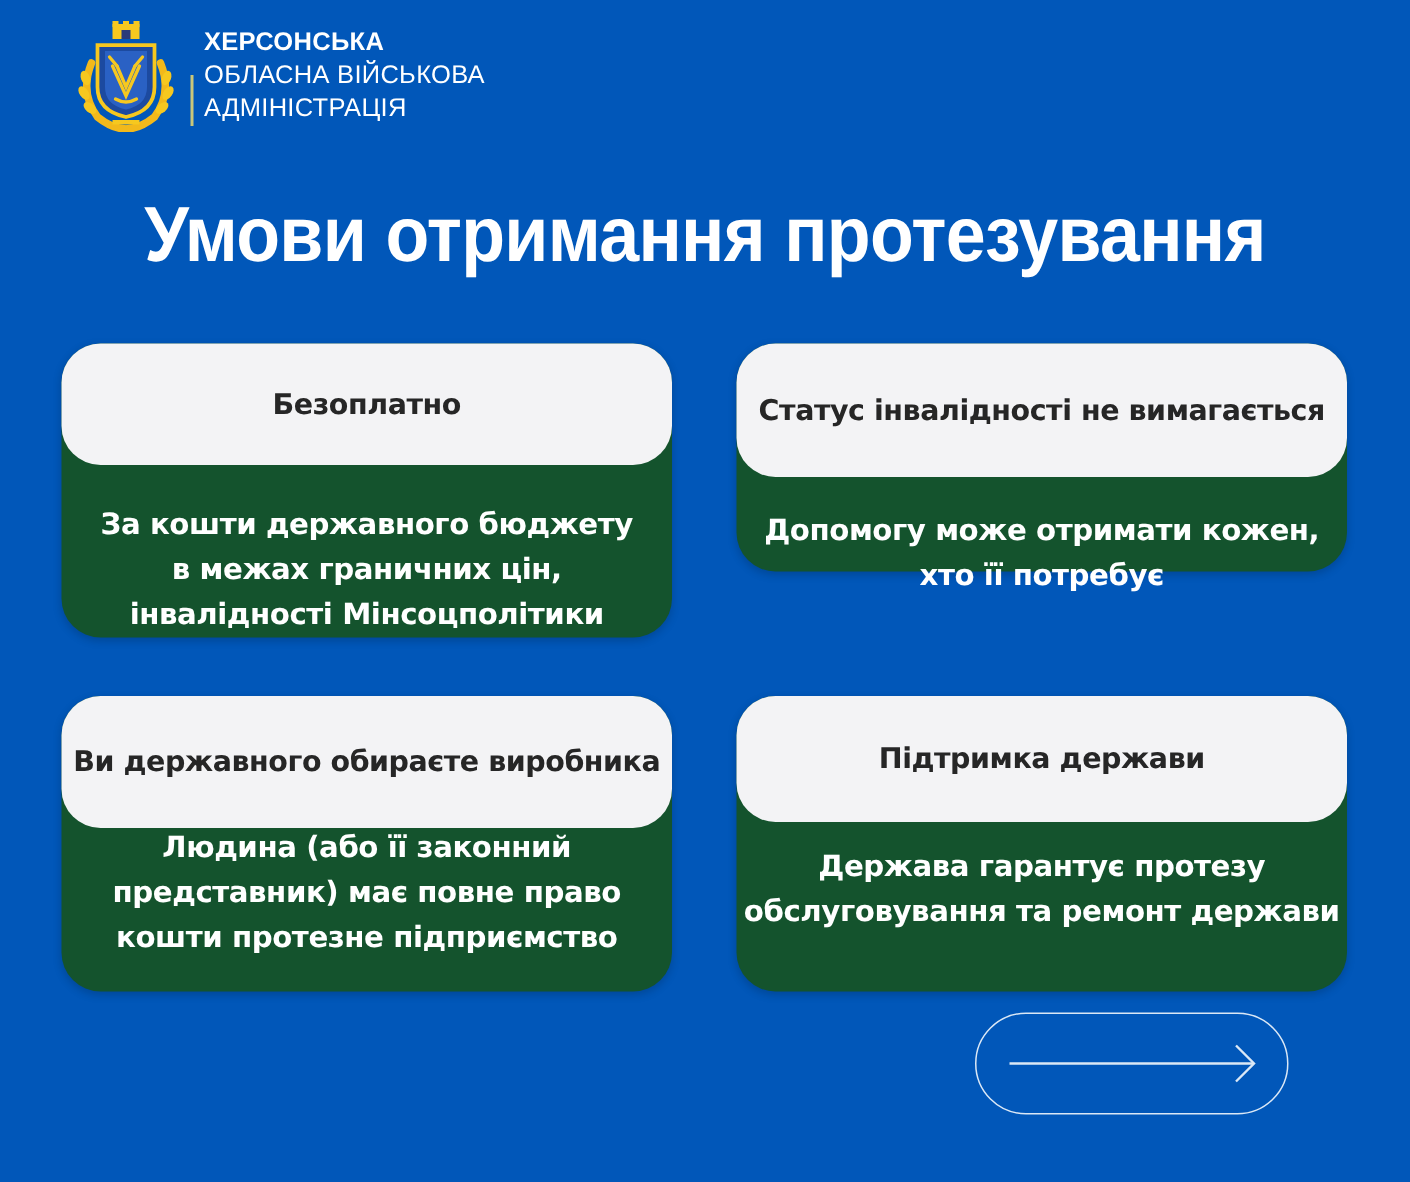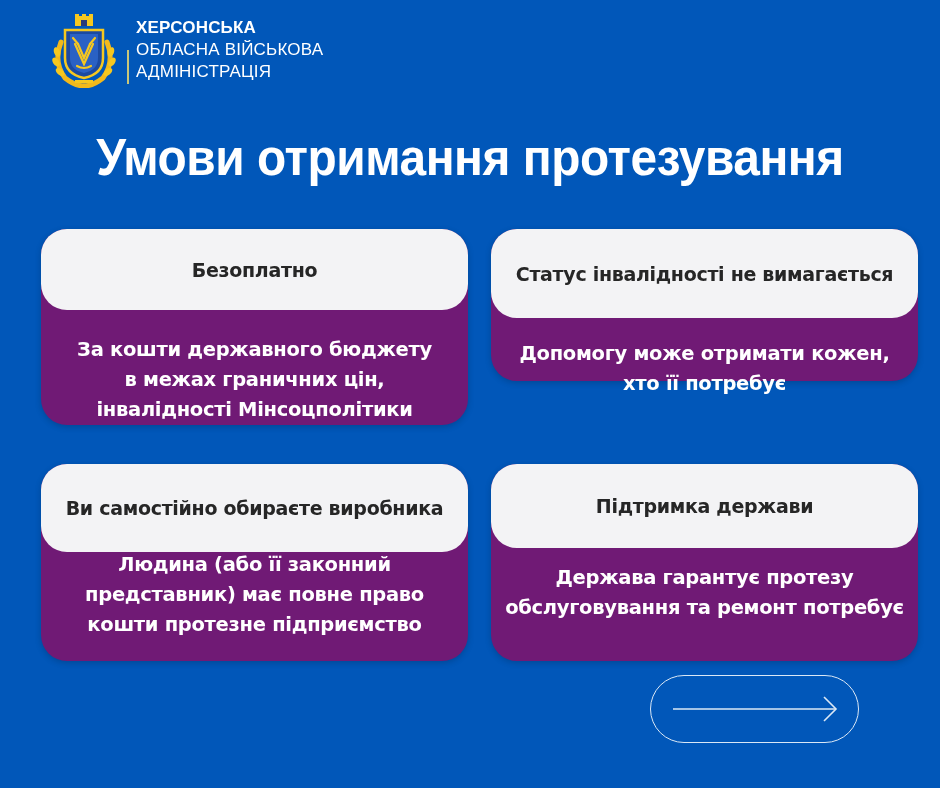--- a/index.html
+++ b/index.html
@@ -15,23 +15,22 @@
   .org { position: absolute; left: 104px; top: 17px; color: #ffffff; font-size: 17px; line-height: 22px; letter-spacing: 0.2px; }
   .org .l1 { font-weight: bold; }
   .org div { white-space: nowrap; }
   .title {
     position: absolute; left: 0; top: 122px; width: 940px; text-align: center;
     color: #ffffff; font-weight: bold; font-size: 52px; line-height: 70px;
     font-family: "Liberation Sans", "DejaVu Sans", sans-serif;
     letter-spacing: -0.5px; transform: scaleX(0.92); transform-origin: center;
   }
   .card {
-    position: absolute; width: 407px; background: #701a75; border-radius: 26px;
+    position: absolute; width: 407px; background: #14532d; border-radius: 26px;
     box-shadow: 0 2px 6px rgba(0,0,0,0.18);
-    padding-left: 20px;
   }
   .card .head {
     position: absolute; left: 0; top: 0; width: 100%;
     background: #f3f3f5; border-radius: 26px;
     display: flex; align-items: center; justify-content: center;
     color: #262626; font-weight: bold; font-size: 19px; text-align: center;
     font-family: "DejaVu Sans", "Liberation Sans", sans-serif;
     letter-spacing: -0.3px;
   }
   .card .body {
@@ -123,36 +122,36 @@
   <div class="head">Статус інвалідності не вимагається</div>
   <div class="body">
     <div>
       <span>Допомогу може отримати кожен,</span>
       <span>хто її потребує</span>
     </div>
   </div>
 </div>
 
 <div class="card" id="card-3">
-  <div class="head">Ви самостійно обираєте виробника</div>
+  <div class="head">Ви державного обираєте виробника</div>
   <div class="body">
     <div>
       <span>Людина (або її законний</span>
       <span>представник) має повне право</span>
       <span>кошти протезне підприємство</span>
     </div>
   </div>
 </div>
 
 <div class="card" id="card-4">
   <div class="head">Підтримка держави</div>
   <div class="body">
     <div>
       <span>Держава гарантує протезу</span>
-      <span>обслуговування та ремонт потребує</span>
+      <span>обслуговування та ремонт держави</span>
     </div>
   </div>
 </div>
 
 <div class="next-button">
   <svg width="168" height="26" viewBox="0 0 168 26">
     <line x1="2" y1="13" x2="165" y2="13" stroke="#dbe8f6" stroke-width="1.6"></line>
     <polyline points="153,1 165,13 153,25" fill="none" stroke="#dbe8f6" stroke-width="1.6"></polyline>
   </svg>
 </div>

